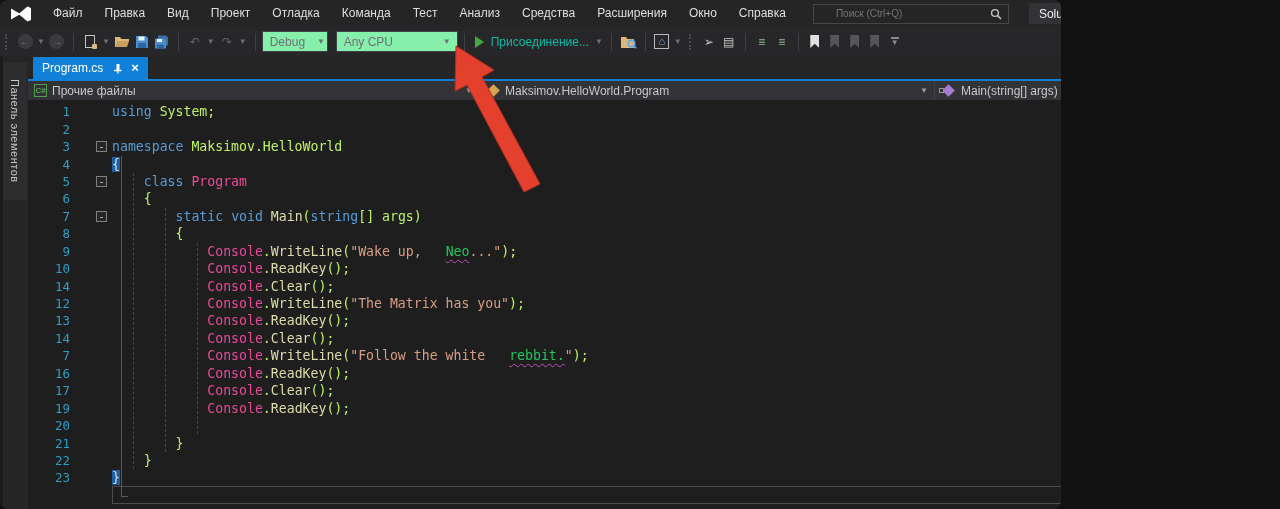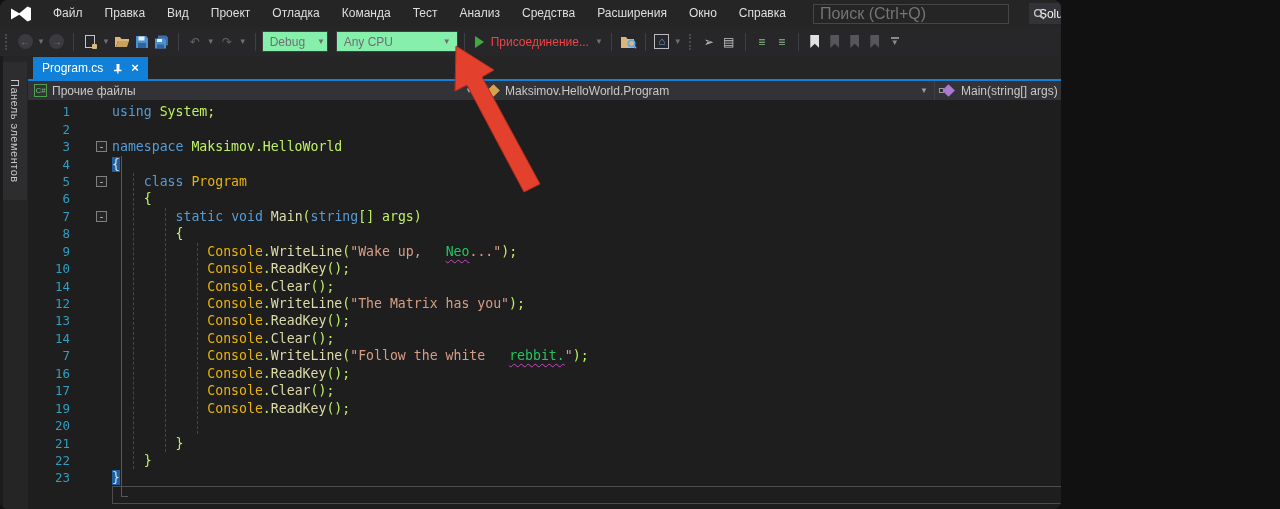--- a/index.html
+++ b/index.html
@@ -8,21 +8,21 @@
           font-family:"Liberation Sans", sans-serif; color:#DFDFDF;border-radius:8px; }
 
   
   .titlebar { position:absolute; left:0; top:0; width:1280px; height:27px; background:#252526;
               display:flex; align-items:center; }
   .vslogo { width:24px; height:16px; margin:0 8px 0 10px; flex:none; }
   .menu-item { font-size:12px; color:#DFDFDF; padding:0 11px; line-height:27px; cursor:default; }
   .searchbox { position:relative; width:196px; height:20px; margin-left:16px; background:#252526;
                border:1px solid #464649; display:flex; align-items:center; flex:none; }
   .searchbox input { flex:1; background:transparent; border:none; outline:none; color:#9A9A9A;
-                     font-size:16px; padding:0 6px; font-family:"Liberation Sans", sans-serif; }
+                     font-size:10px; padding:0 6px; font-family:"Liberation Sans", sans-serif;margin-left:16px; }
   .search-glyph { margin-right:6px; flex:none; }
   .sol-badge { margin-left:20px; height:21px; background:#333337; color:#F1F1F1; font-size:12px;
                display:flex; align-items:center; padding:0 10px; flex:none; }
 
   
   .toolbar { position:absolute; left:0; top:27px; width:1280px; height:29px; background:#27272A;
              display:flex; align-items:center; font-size:12px; }
   .grip { width:4px; height:16px; border-left:2px dotted #4A4A4E; margin:0 6px 0 5px; flex:none; }
   .tsep { width:1px; height:18px; background:#3F3F46; margin:0 6px; flex:none; }
   .tbtn { display:flex; align-items:center; justify-content:center; height:24px; min-width:20px;
@@ -30,21 +30,21 @@
   .tbtn.dis { color:#63636A; }
   .navcircle { width:15px; height:15px; border-radius:50%; background:#3B3B3F; color:#7A7A80;
                font-size:10px; line-height:15px; text-align:center; }
   .ddchev { font-size:8px; color:#6E6E74; padding:0 2px; }
   .combo { height:21px; border:1px solid #3F3F46; background:#86efac; color:#6F6F75;
            display:flex; align-items:center; font-size:12px; padding:0 4px 0 7px; flex:none; }
   .combo .cval { flex:1; }
   .combo .ddchev { margin-left:10px; }
   .play-tri { width:0; height:0; border-left:9px solid #41A941; border-top:6px solid transparent;
               border-bottom:6px solid transparent; margin-right:7px; }
-  .start-label { color:#ef4444; }
+  .start-label { color:#14b8a6; }
   .sheet-ic { width:10px; height:13px; border:1px solid #C5C5C5; position:relative; }
   .sheet-ic::after { content:""; position:absolute; right:-3px; bottom:-2px; width:5px; height:5px;
                      background:#D7BA7D; border-radius:1px; }
   .ribbon { width:9px; height:13px; background:#E0E0E0;
             clip-path:polygon(0 0,100% 0,100% 100%,50% 68%,0 100%); }
   .ribbon.dim { background:#55555A; }
   .overflow-ic { font-size:8px; color:#8A8A90; border-top:2px solid #8A8A90; padding-top:1px; line-height:6px; }
   .glyph-green { color:#8BBF8B; font-size:12px; }
   .homebox { width:15px; height:15px; border:1px solid #B9B9BE; color:#61A8E8; font-size:11px;
              line-height:13px; text-align:center; }
@@ -81,21 +81,21 @@
   .code { position:absolute; left:0; top:44px; width:100%; height:409px; background:#1E1E1E;
           font-family:"DejaVu Sans Mono", monospace; font-size:13.2px; }
   .crow { display:flex; height:17.45px; align-items:center; position:relative; }
   .ln { width:42px; text-align:right; color:#2F9EC2; font-size:12.5px; flex:none; }
   .gmargin { width:25px; flex:none; }
   .outcol { width:17px; flex:none; display:flex; align-items:center; justify-content:flex-start; }
   .fold { width:11px; height:11px; border:1px solid #7F7F7F; background:#252526; color:#CACACA;
           font-size:10px; line-height:9px; text-align:center; margin-left:1px; }
   .codeln { white-space:pre; font-family:inherit; }
   .tok-k { color:#569CD6; }
-  .tok-t { color:#eab308; }
+  .tok-t { color:#ec4899; }
   .tok-m { color:#DCDCAA; }
   .tok-s { color:#D69D85; }
   .tok-p { color:#bef264; }
   .tok-b { color:#DCDCDC; background:#1D5FA0; }
   .tok-q { color:#22c55e; text-decoration:underline wavy #C24FC2 1px; text-underline-offset:3px;margin-left:16px; }
 
   .guide { position:absolute; width:0; }
   .guide.solid { border-left:1px solid #585858; }
   .guide.dash  { border-left:1px dashed #474747; }
   .guide-foot { position:absolute; height:0; border-top:1px solid #585858; }

